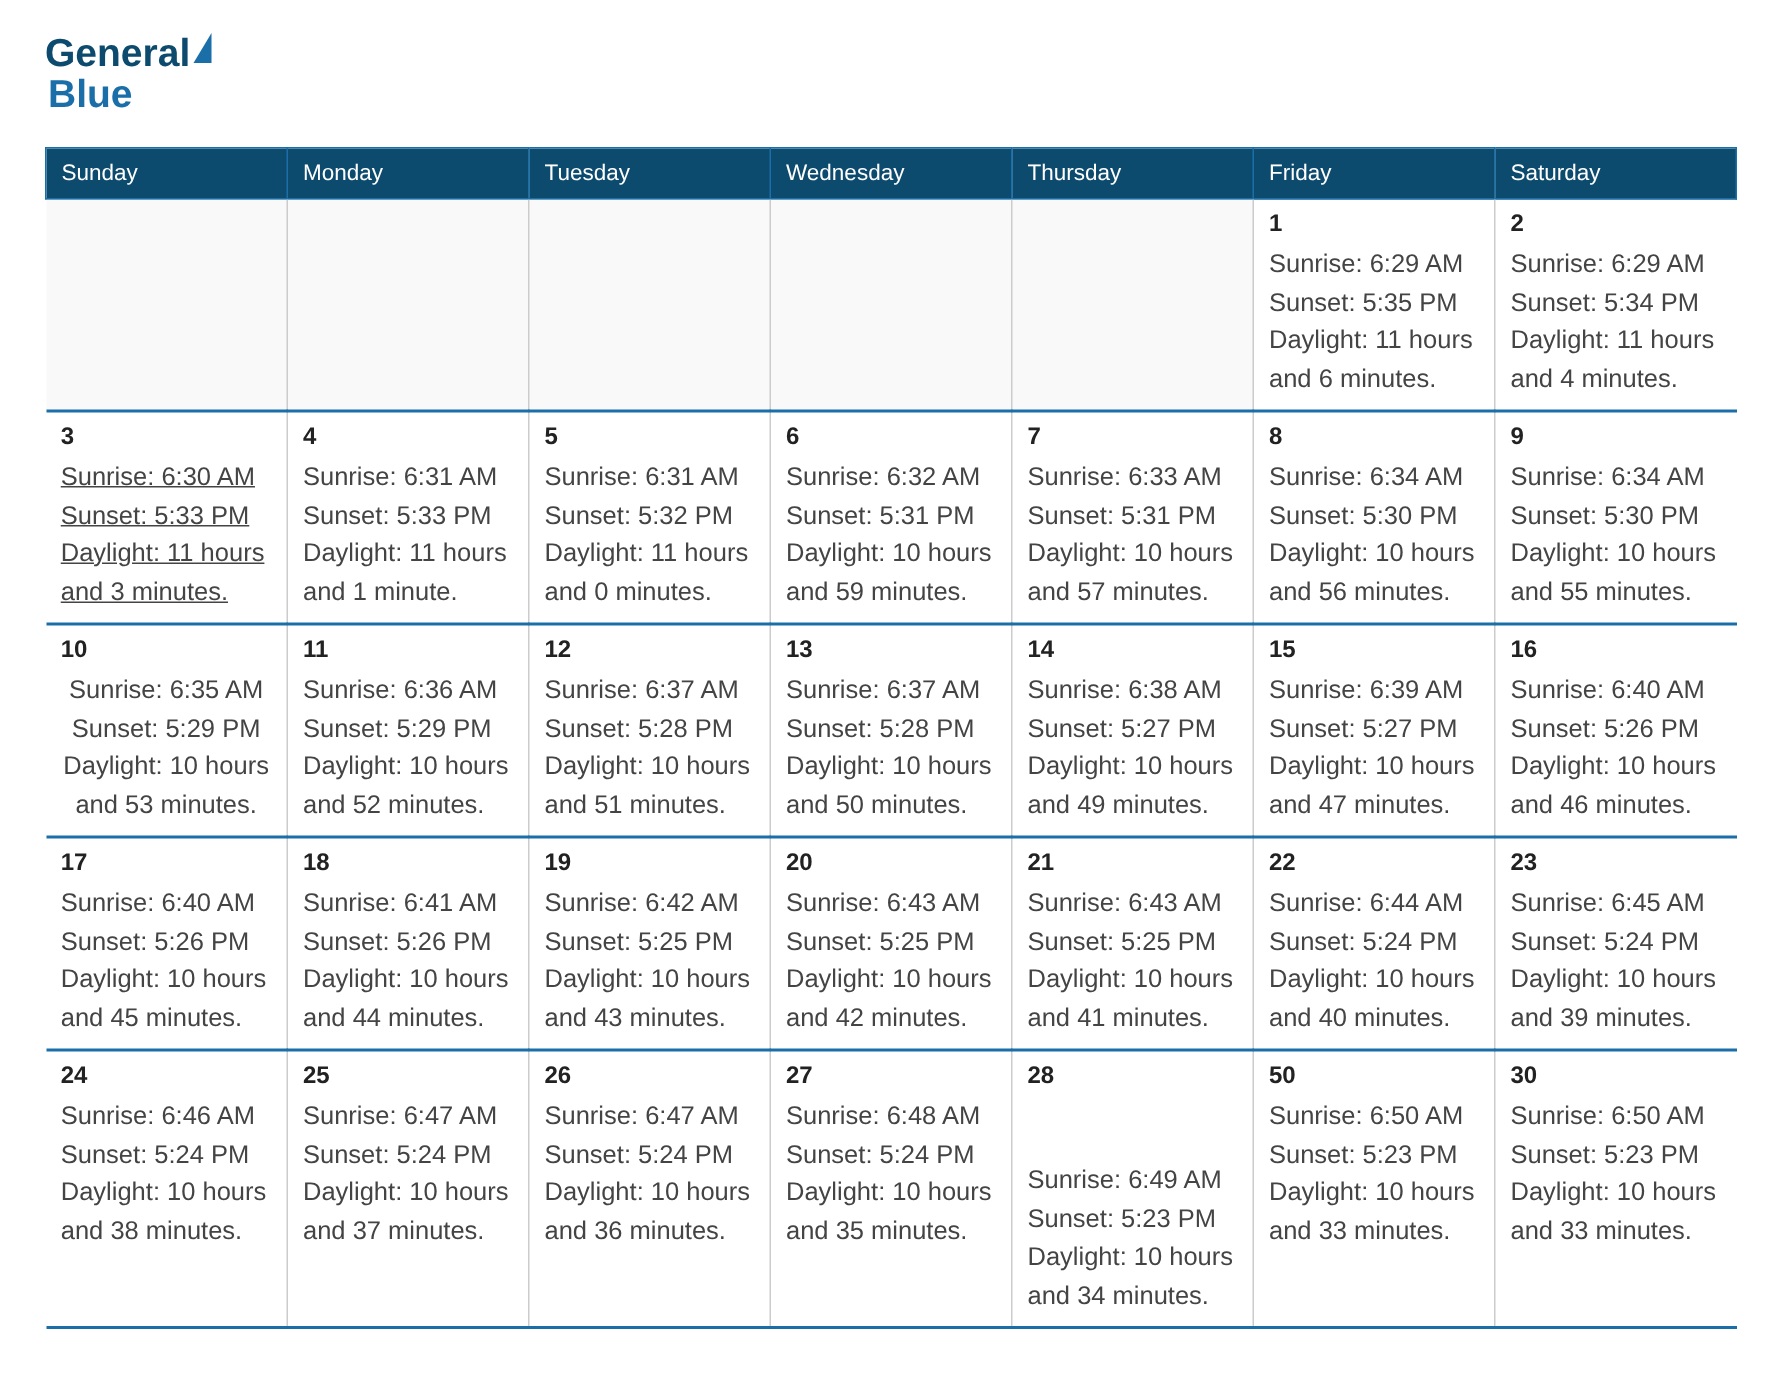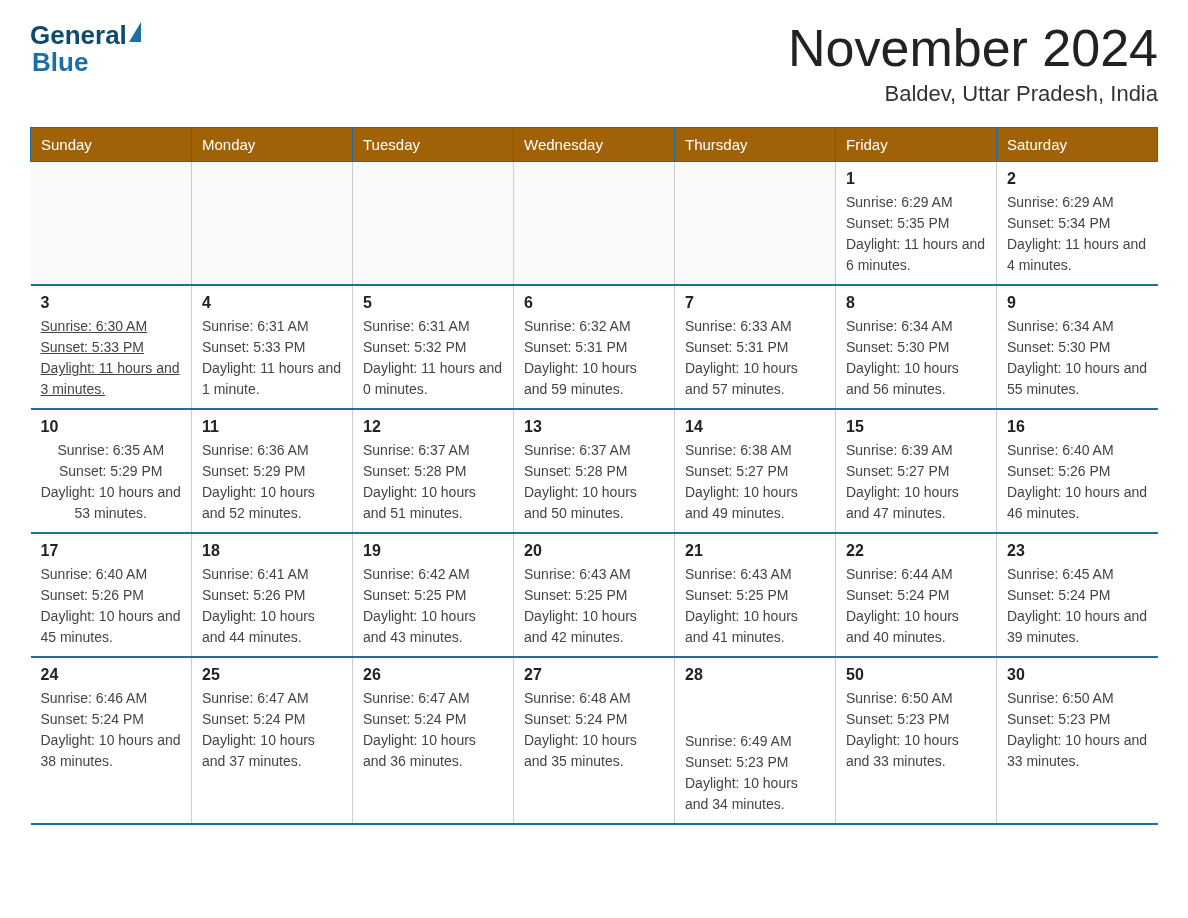--- a/index.html
+++ b/index.html
@@ -42,21 +42,21 @@
       font-size: 22px;
       color: #333;
       margin-top: 4px;
     }
     table {
       width: 100%;
       border-collapse: collapse;
       table-layout: fixed;
     }
     thead tr {
-      background-color: #a16207;
+      background-color: #0c4a6e;
     }
     thead th {
       color: #fff;
       font-size: 15px;
       font-weight: normal;
       padding: 8px 10px;
       text-align: left;
       border: 1px solid #1a6fa8;
     }
     tbody tr {
@@ -74,21 +74,21 @@
       border-right: none;
     }
     .day-number {
       font-size: 16px;
       font-weight: bold;
       color: #222;
       display: block;
       margin-bottom: 4px;
     }
     .day-info {
-      font-size: 14px;
+      font-size: 17px;
       color: #444;
       line-height: 1.5;
     }
     .empty-cell {
       background: #f9f9f9;
     }
     .logo-wrap {
       display: flex;
       flex-direction: column;
     }
@@ -110,24 +110,20 @@
 </head>
 <body>
 
 <div class="header">
   <div class="logo-wrap">
     <div class="logo-top-row">
       <span class="logo-text-general">General</span>
       <span class="logo-triangle"></span>
     </div>
     <span class="logo-blue">Blue</span>
-  </div>
-  <div class="title-block">
-    <div class="month-title">November 2024</div>
-    <div class="location-title">Baldev, Uttar Pradesh, India</div>
   </div>
 </div>
 
 <table>
   <thead>
     <tr>
     <th>Sunday</th>
         <th>Monday</th>
         <th>Tuesday</th>
         <th>Wednesday</th>

